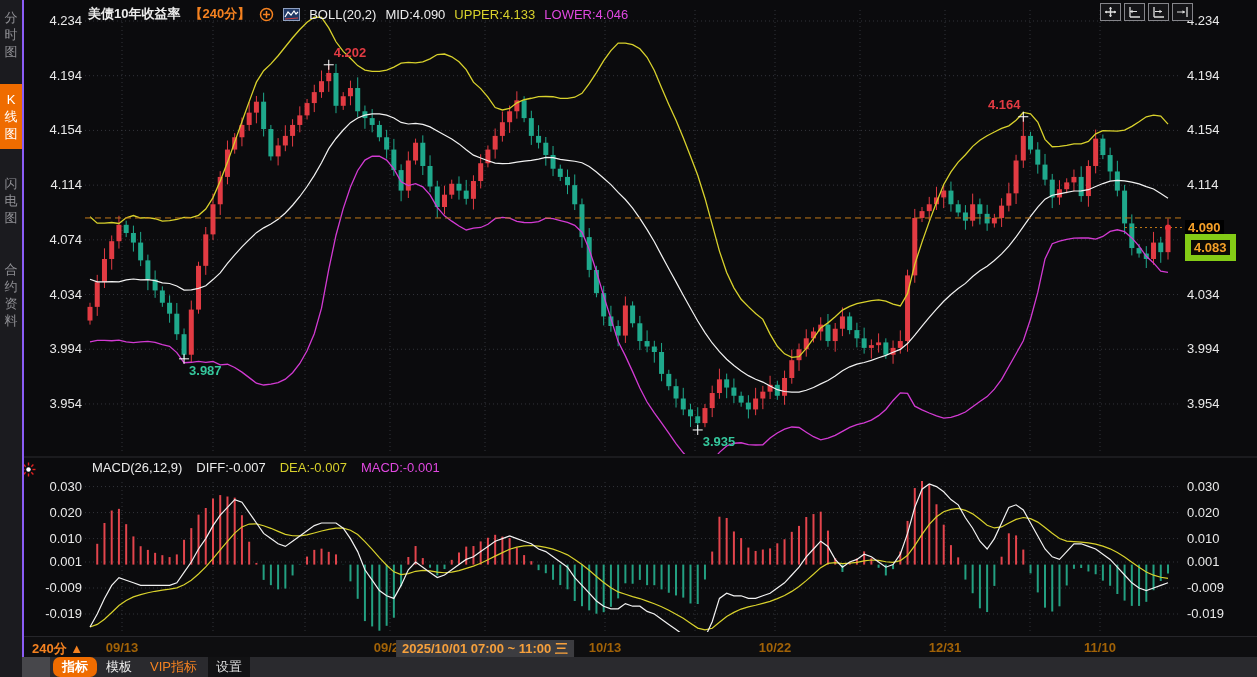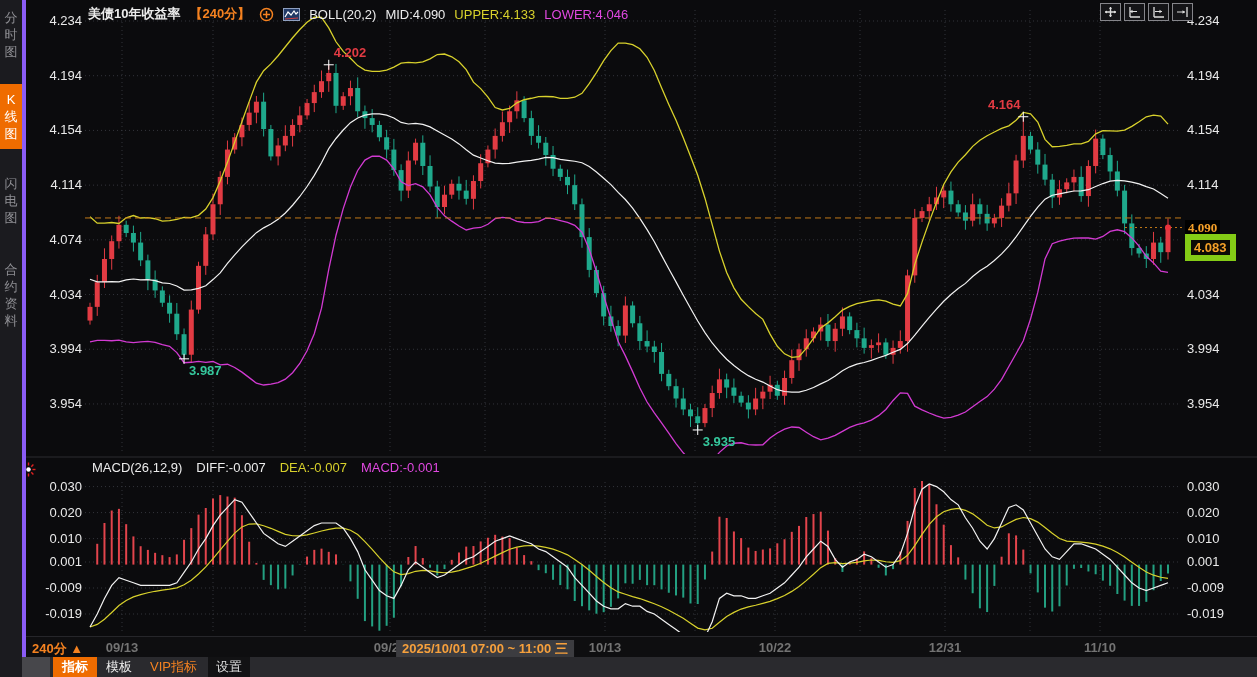--- a/index.html
+++ b/index.html
@@ -1,53 +1,53 @@
 <!DOCTYPE html>
 <html><head>
 <meta charset="utf-8">
 <style>
   html,body{margin:0;padding:0;background:#000;}
   #app{position:relative;width:1257px;height:677px;background:#0b0b0d;overflow:hidden;
        font-family:"Liberation Sans","DejaVu Sans",sans-serif;}
   #gfx{position:absolute;left:0;top:0;z-index:1;}
 
   
-  #sidebar{position:absolute;left:0;top:0;width:22px;height:677px;background:#1b1b1f;z-index:5;border-right:4px solid #8b5cf6;}
+  #sidebar{position:absolute;left:0;top:0;width:22px;height:677px;background:#1b1b1f;z-index:5;border-right:2px solid #8b5cf6;}
   .vtab{position:absolute;left:0;width:22px;display:flex;justify-content:center;padding:7px 0;cursor:pointer;}
   .vtab span{width:14px;word-break:break-all;line-height:17px;font-size:13px;text-align:center;color:#8f8f94;}
   .vtab.active{background:#ef6c00;align-items:center;}
   .vtab.active span{color:#fff;}
 
   
   #header{position:absolute;left:88px;top:5px;display:flex;align-items:center;gap:9px;font-size:13px;z-index:4;white-space:nowrap;}
   .wht{color:#ececec}.org{color:#f58220}.yel{color:#d8d12c}.mag{color:#e048e0}
 
   #viewtools{position:absolute;left:1100px;top:3px;display:flex;gap:3px;z-index:6;}
   .vt{width:19px;height:16px;border:1px solid #85858a;background:#141417;display:flex;align-items:center;justify-content:center;cursor:pointer;}
 
   
   .ylab{position:absolute;font-size:13px;color:#e9e9e9;z-index:3;line-height:16px;}
   .ylab.left{left:28px;width:54px;text-align:right;}
   .ylab.right{left:1187px;}
-  .xlab{position:absolute;top:640px;transform:translateX(-50%);font-size:13px;font-weight:700;color:#737373;z-index:3;white-space:nowrap;}
+  .xlab{position:absolute;top:640px;transform:translateX(-50%);font-size:13px;font-weight:700;color:#a16207;z-index:3;white-space:nowrap;}
   .xlab.hl{color:#f6a03c;background:#3c3c40;padding:0 6px;}
   .ann{position:absolute;font-size:13px;font-weight:700;z-index:3;}
   .pricetag{position:absolute;left:1185px;font-size:13px;font-weight:700;color:#f5a028;background:#000;padding:0 3px;z-index:4;line-height:15px;}
   .pricetag.boxed{border:6px solid #84cc16;background:#0d0a06;}
 
   
   #macdhdr{position:absolute;left:92px;top:460px;display:flex;gap:14px;font-size:13px;z-index:3;}
   #macdicon{position:absolute;left:21px;top:462px;z-index:3;}
 
   
   #xrow{position:absolute;left:22px;top:636px;width:1235px;height:21px;background:#0e0e10;border-top:1px solid #26262a;z-index:2;}
   #perlab{position:absolute;left:32px;top:640px;color:#f58220;font-weight:700;font-size:13px;z-index:3;white-space:nowrap;}
   #toolbar{position:absolute;left:22px;top:657px;width:1235px;height:20px;background:#2a2a2e;display:flex;align-items:center;z-index:5;}
   .thandle{width:28px;height:20px;background:#47474b;margin-right:3px;}
-  .ttab{font-size:13px;padding:1px 9px;color:#eee;cursor:pointer;white-space:nowrap;}
+  .ttab{font-size:13px;padding:1px 9px;color:#eee;cursor:pointer;white-space:nowrap;border-radius:7px;}
   .ttab.active{background:#ef6c00;color:#fff;font-weight:700;}
   .ttab.vip{color:#f58220;}
   .ind{font-family:"DejaVu Sans Mono","Liberation Mono",monospace;font-size:12px;color:#ececec;background:#121214;padding:1px 7px;margin:0 2px;cursor:pointer;white-space:nowrap;}
   #settings{font-size:13px;color:#ddd;padding:1px 8px;background:#121214;margin-left:2px;cursor:pointer;}
 
   #wm{position:absolute;right:6px;bottom:8px;font-size:31px;font-weight:700;color:#e2e2e2;z-index:6;letter-spacing:1px;}
 </style>
 </head>
 <body>
 
@@ -718,15 +718,15 @@
     <div class="xlab" style="left: 390px;">09/24</div>
     <div class="xlab hl" style="left: 485px;">2025/10/01 07:00 ~ 11:00 三</div>
     <div class="xlab" style="left: 605px;">10/13</div>
     <div class="xlab" style="left: 775px;">10/22</div>
     <div class="xlab" style="left: 945px;">12/31</div>
     <div class="xlab" style="left: 1100px;">11/10</div>
     <div class="ann" style="left: 333.752px; top: 44.768px; color: rgb(226, 59, 67);">4.202</div>
     <div class="ann" style="left: 189.054px; top: 362.834px; color: rgb(53, 199, 156);">3.987</div>
     <div class="ann" style="left: 988px; top: 96.7425px; color: rgb(226, 59, 67);">4.164</div>
     <div class="ann" style="left: 702.732px; top: 433.957px; color: rgb(53, 199, 156);">3.935</div>
-    <div class="pricetag" style="top: 219.956px; font-family: Liberation Serif, serif;">4.090</div>
+    <div class="pricetag" style="top: 219.956px;">4.090</div>
     <div class="pricetag boxed" style="top: 233.53px;">4.083</div>
   </div>
 
 </body></html>

